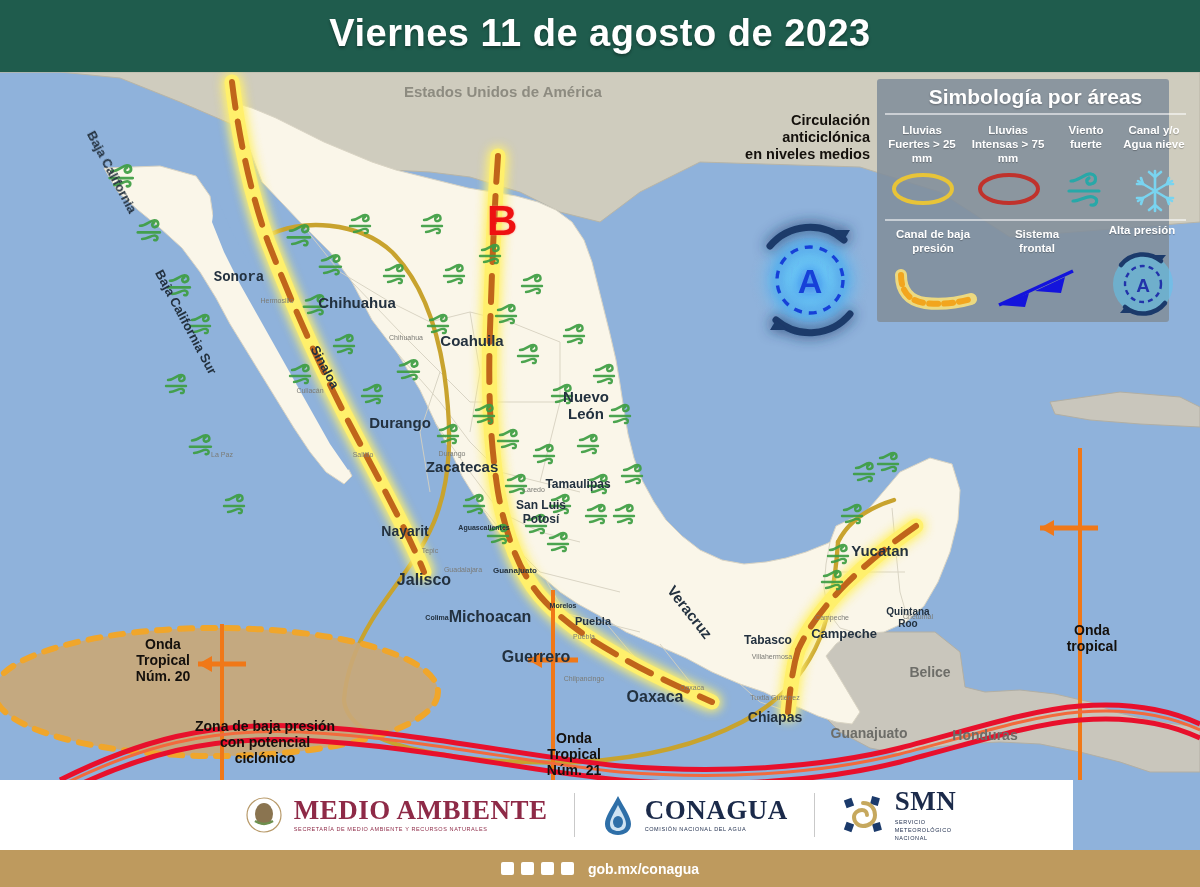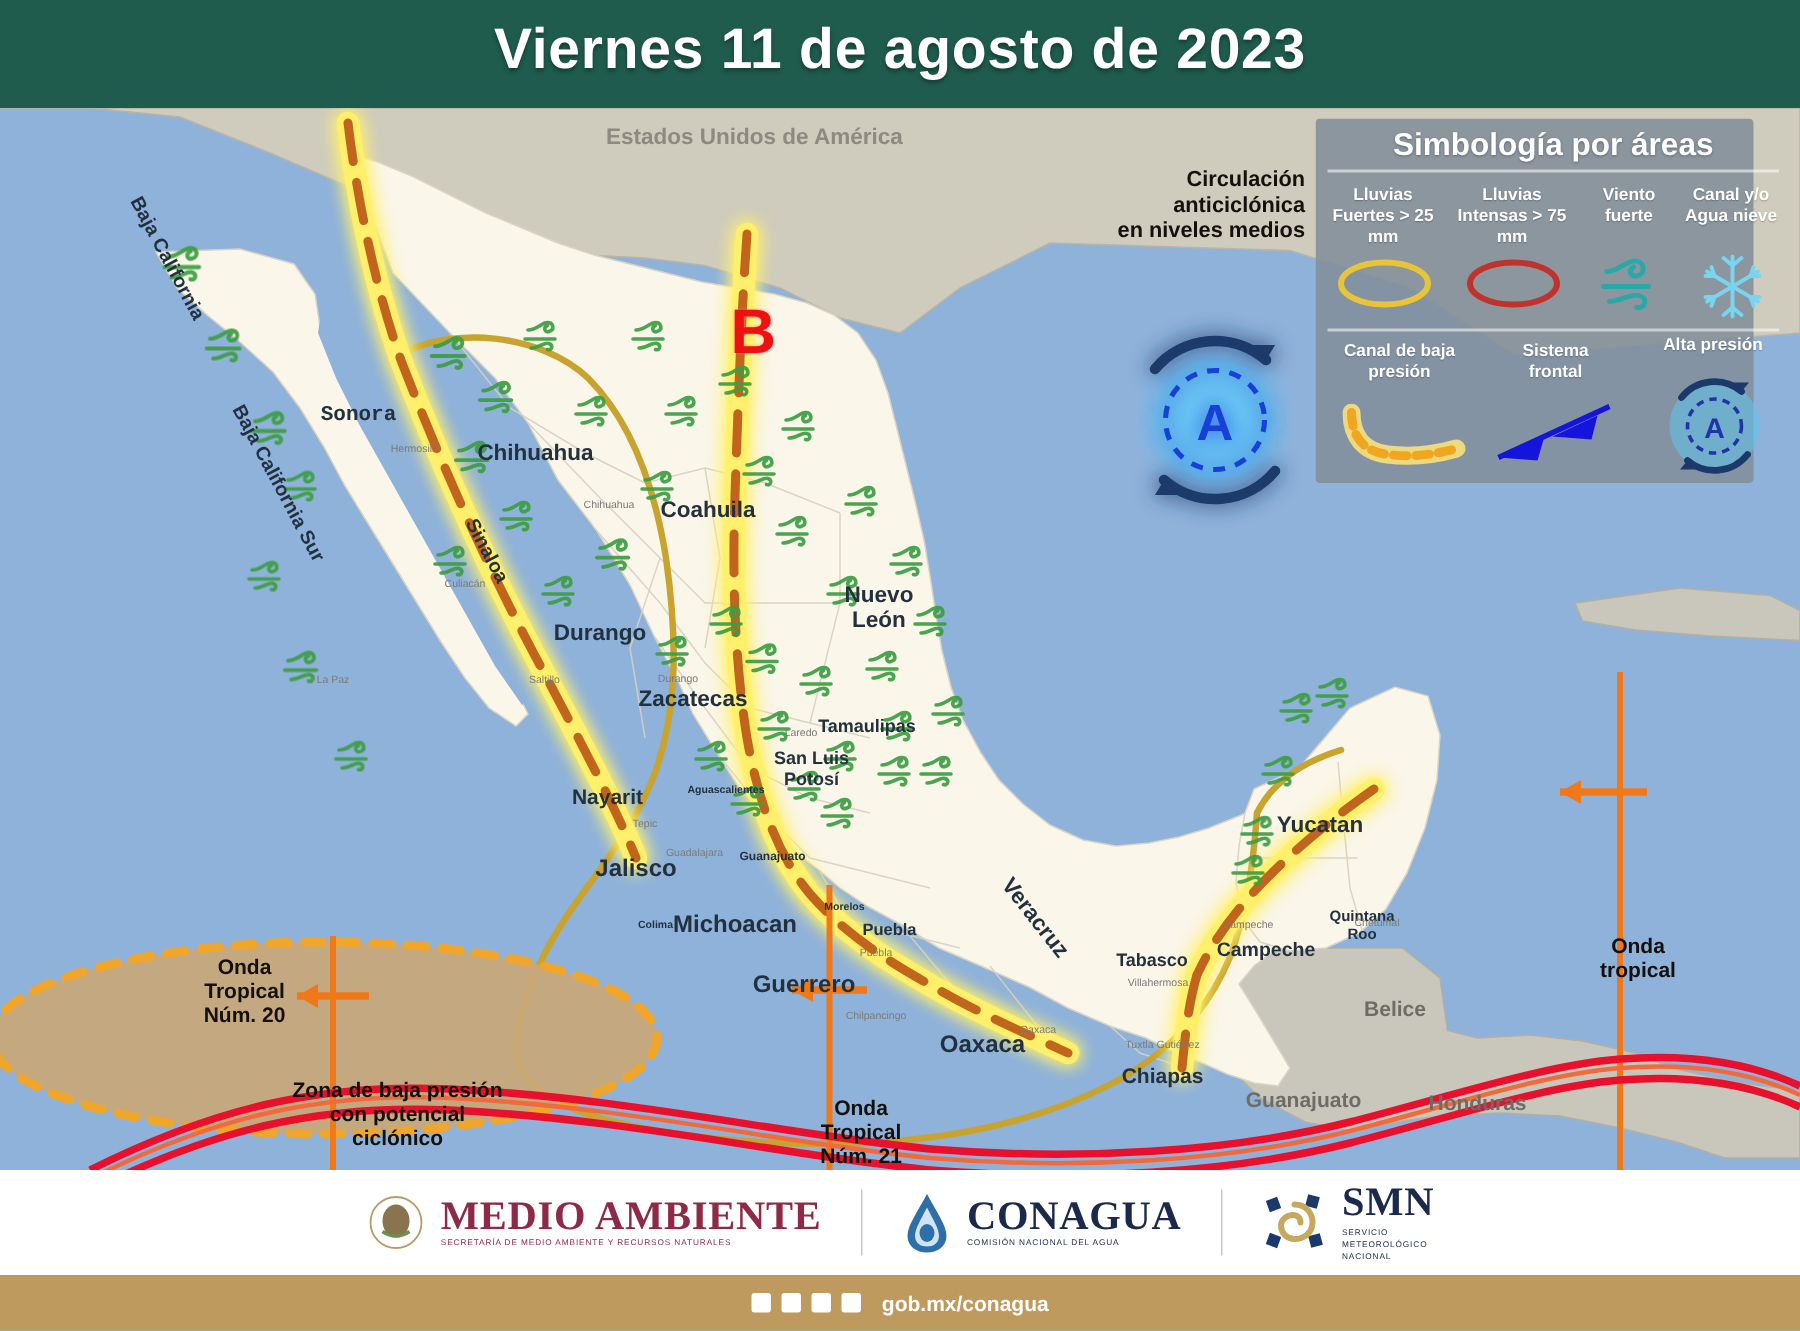--- a/index.html
+++ b/index.html
@@ -31,21 +31,21 @@
   .legend{position:absolute;left:877px;top:79px;width:292px;height:243px;
       background:rgba(130,142,155,.88);border-radius:3px;}
   .legend-title{position:absolute;left:0;top:6px;width:317px;text-align:center;color:#fff;
       font-size:21px;font-weight:bold;text-shadow:0 1px 2px rgba(0,0,0,.3);}
   .legend-divider{position:absolute;left:8px;width:301px;height:2px;background:rgba(255,255,255,.55);}
   .leg-cell{position:absolute;text-align:center;color:#fff;font-size:11.5px;font-weight:bold;
       line-height:14px;text-shadow:0 1px 1px rgba(0,0,0,.28);}
   .leg-ico{position:absolute;}
 
   
-  .footer{position:absolute;left:0;top:780px;width:1200px;height:70px;background:#fff;}
+  .footer{position:absolute;left:0;top:780px;width:1073px;height:70px;background:#fff;}
   .footer-inner{position:absolute;left:0;top:0;width:1200px;height:70px;
       display:flex;align-items:center;justify-content:center;gap:26px;}
   .logo{display:flex;align-items:center;gap:10px;}
   .logo-txt{display:flex;flex-direction:column;line-height:1;}
   .logo-main{font-family:"Liberation Serif",serif;font-weight:bold;letter-spacing:.5px;}
   .logo-sub{font-size:5.5px;letter-spacing:.6px;margin-top:3px;color:#6a6a6a;}
   .vdiv{width:1px;height:44px;background:#c9c9c9;}
   .ma-main{color:#8E2A47;font-size:27px;}
   .ma-sub{color:#8E2A47;}
   .cg-main{color:#1b2a4a;font-size:27px;}

